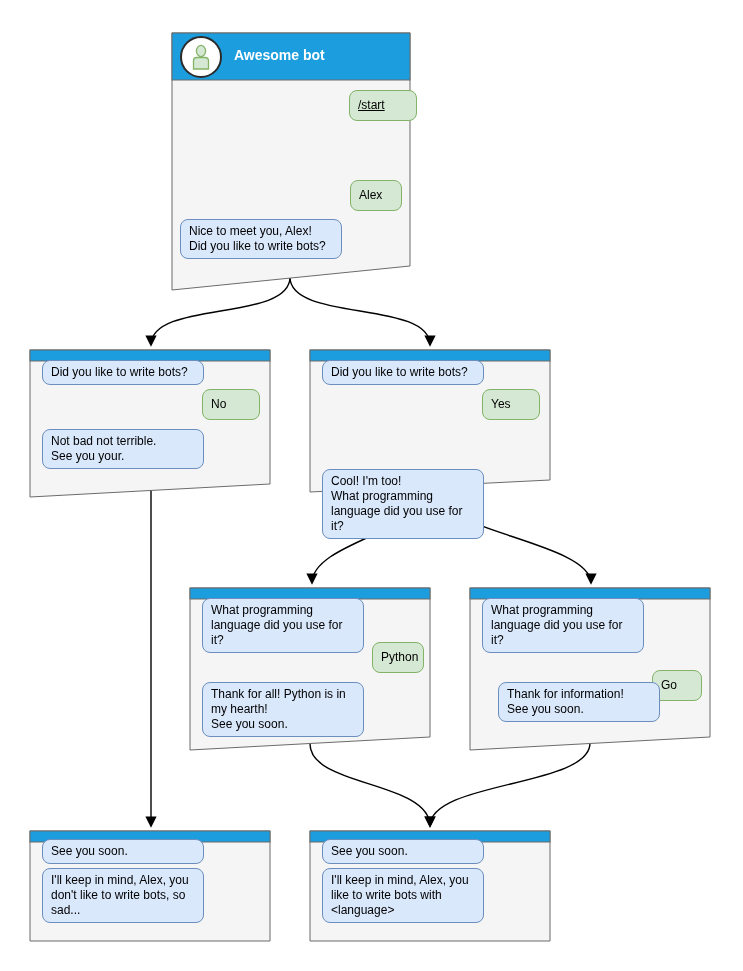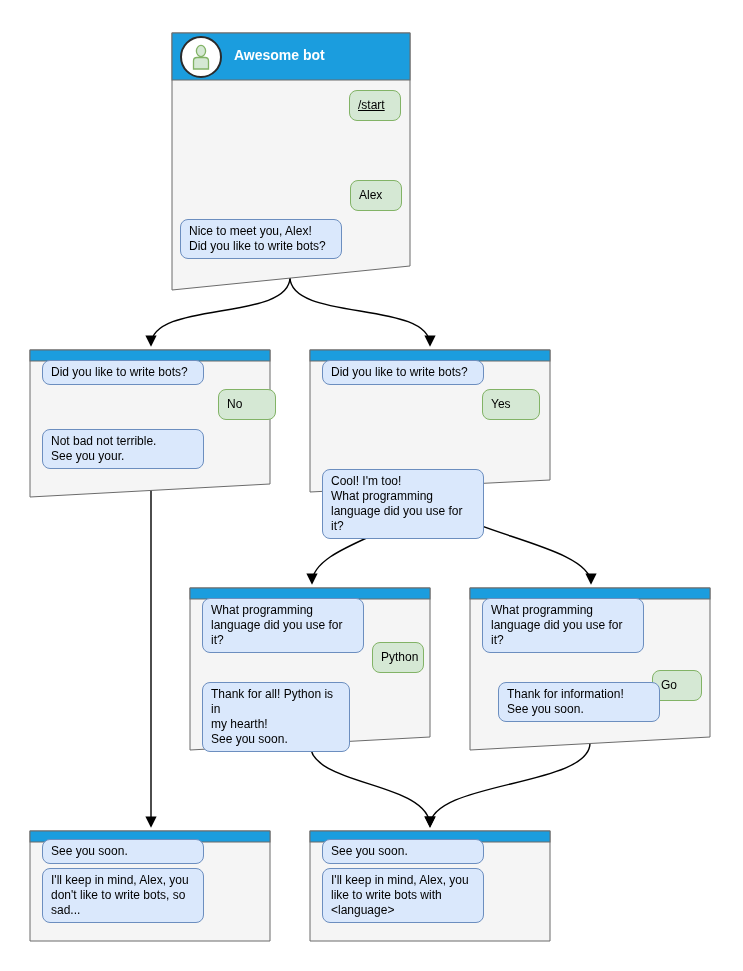--- a/index.html
+++ b/index.html
@@ -74,45 +74,45 @@
 <div class="overlay">
 
   <div class="avatar">
     <svg class="person-glyph" width="22" height="26" viewBox="0 0 22 26">
       <path class="person-body" d="M 3.5 25 L 3.5 17 Q 3.5 13.5 7 13.5 L 15 13.5 Q 18.5 13.5 18.5 17 L 18.5 25 Z"></path>
       <ellipse class="person-head" cx="11" cy="7" rx="4.6" ry="5.6"></ellipse>
     </svg>
   </div>
   <div class="bot-title">Awesome bot</div>
 
-  <div class="bubble user" style="left:349px;top:90px;width:52px;text-decoration:underline;">/start</div>
+  <div class="bubble user" style="left:349px;top:90px;width:68px;text-decoration:underline;">/start</div>
   <div class="bubble user" style="left:350px;top:180px;width:52px;">Alex</div>
   <div class="bubble bot" style="left:180px;top:219px;width:162px;">Nice to meet you, Alex!
 Did you like to write bots?</div>
 
   <div>
     <div class="bubble bot" style="left:42px;top:360px;width:162px;">Did you like to write bots?</div>
-    <div class="bubble user" style="left:218px;top:389px;width:58px;">No</div>
+    <div class="bubble user" style="left:202px;top:389px;width:58px;">No</div>
     <div class="bubble bot" style="left:42px;top:429px;width:162px;">Not bad not terrible.
 See you your.</div>
   </div>
 
   <div>
     <div class="bubble bot" style="left:322px;top:360px;width:162px;">Did you like to write bots?</div>
     <div class="bubble user" style="left:482px;top:389px;width:58px;">Yes</div>
     <div class="bubble bot" style="left:322px;top:429px;width:162px;margin-top:40px;">Cool! I'm too!
 What programming
 language did you use for it?</div>
   </div>
 
   <div>
     <div class="bubble bot" style="left:202px;top:598px;width:162px;">What programming
 language did you use for it?</div>
     <div class="bubble user" style="left:372px;top:642px;width:52px;">Python</div>
-    <div class="bubble bot" style="left:202px;top:682px;width:148px;">Thank for all! Python is in
+    <div class="bubble bot" style="left:202px;top:682px;width:162px;">Thank for all! Python is in
 my hearth!
 See you soon.</div>
   </div>
 
   <div>
     <div class="bubble bot" style="left:482px;top:598px;width:162px;">What programming
 language did you use for it?</div>
     <div class="bubble user" style="left:652px;top:642px;width:50px;margin-top:28px;">Go</div>
     <div class="bubble bot" style="left:482px;top:682px;width:162px;margin-left:16px;">Thank for information!
 See you soon.</div>

